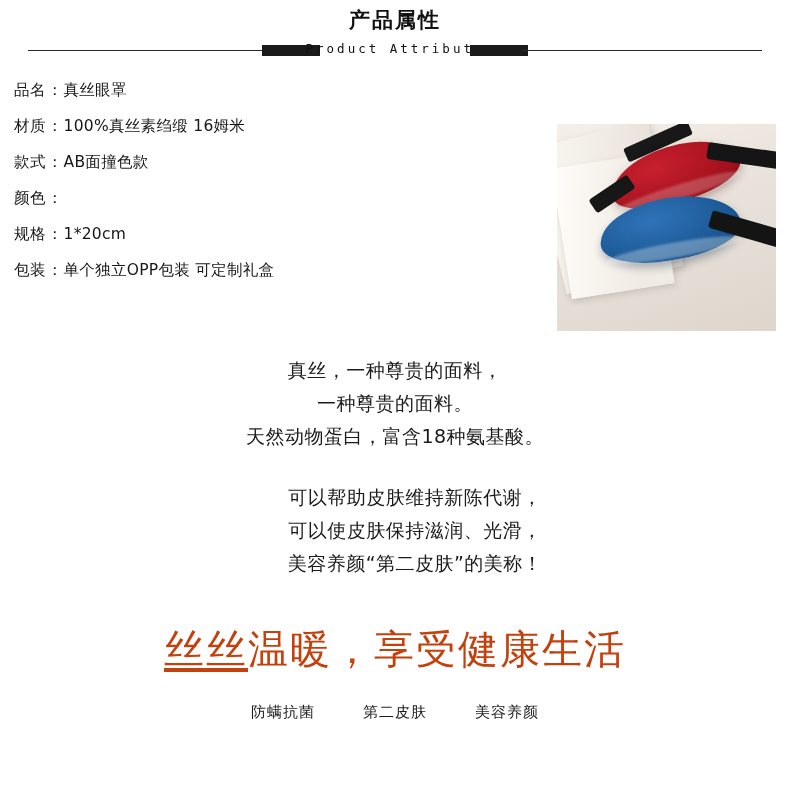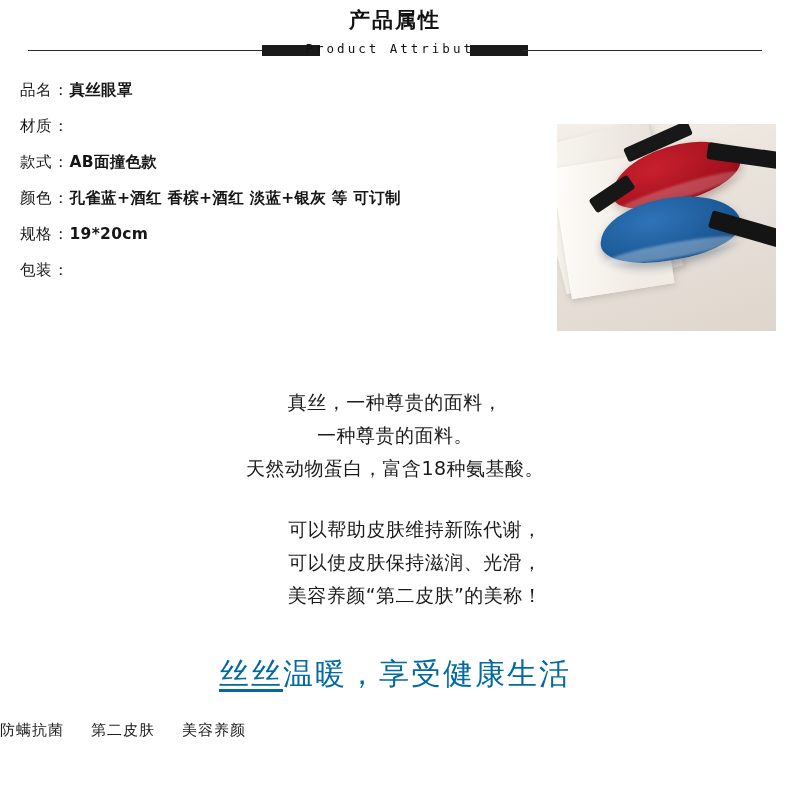--- a/index.html
+++ b/index.html
@@ -88,24 +88,23 @@
     display: flex;
     align-items: baseline;
     margin-bottom: 15px;
     font-size: 15.5px;
     line-height: 1.35;
     color: #161616;
     white-space: nowrap;
   }
   .spec-label {
     letter-spacing: 0.5px;
-    margin-left: 6px;
   }
   .spec-sep { padding: 0 1px; }
-  .spec-value { letter-spacing: 0.3px; font-weight: bold; }
+  .spec-value { letter-spacing: 0.3px; }
 
   
   .photo {
     position: absolute;
     right: 14px;
     top: 58px;
     width: 219px;
     height: 207px;
     background: #efe9e3;
     overflow: hidden;
@@ -221,39 +220,40 @@
   
   .copy {
     text-align: center;
     color: #1a1a1a;
   }
   .copy .line {
     font-size: 19px;
     line-height: 33px;
     letter-spacing: 0.5px;
   }
-  .block-1 { margin-top: 44px; }
+  .block-1 { margin-top: 12px; }
   .block-2 { margin-top: 28px; padding-left: 40px; }
 
   .slogan {
     margin-top: 42px;
     text-align: center;
-    font-size: 30px;
+    font-size: 40px;
     letter-spacing: 2px;
-    color: #0369a1;
+    color: #c2410c;
   }
   .slogan .u {
     text-decoration: underline;
     text-underline-offset: 5px;
   }
 
   .tags {
     margin-top: 26px;
     display: flex;
-    gap: 27px;
+    justify-content: center;
+    gap: 48px;
     font-size: 15px;
     color: #1d1d1d;
     letter-spacing: 1px;
   }
 </style>
 </head>
 <body>
 
 <div class="page">
 
@@ -273,43 +273,44 @@
 
       <div class="spec-row">
         <span class="spec-label">品名</span>
         <span class="spec-sep">：</span>
         <span class="spec-value">真丝眼罩</span>
       </div>
 
       <div class="spec-row">
         <span class="spec-label">材质</span>
         <span class="spec-sep">：</span>
+        <span class="spec-value">100%真丝素绉缎  16姆米</span>
       </div>
 
       <div class="spec-row">
         <span class="spec-label">款式</span>
         <span class="spec-sep">：</span>
         <span class="spec-value">AB面撞色款</span>
       </div>
 
       <div class="spec-row">
         <span class="spec-label">颜色</span>
         <span class="spec-sep">：</span>
-        <span class="spec-value">孔雀蓝+酒红  香槟+酒红  淡蓝+银灰  等  可订制</span>
       </div>
 
       <div class="spec-row">
         <span class="spec-label">规格</span>
         <span class="spec-sep">：</span>
-        <span class="spec-value">19*20cm</span>
+        <span class="spec-value">1*20cm</span>
       </div>
 
       <div class="spec-row">
         <span class="spec-label">包装</span>
         <span class="spec-sep">：</span>
+        <span class="spec-value">单个独立OPP包装  可定制礼盒</span>
       </div>
 
     </div>
 
     <div class="photo">
       <div class="bg"></div>
       <div class="paper"></div>
       <div class="paper2"></div>
       <div class="strap-red2"></div>
       <div class="mask-red">

